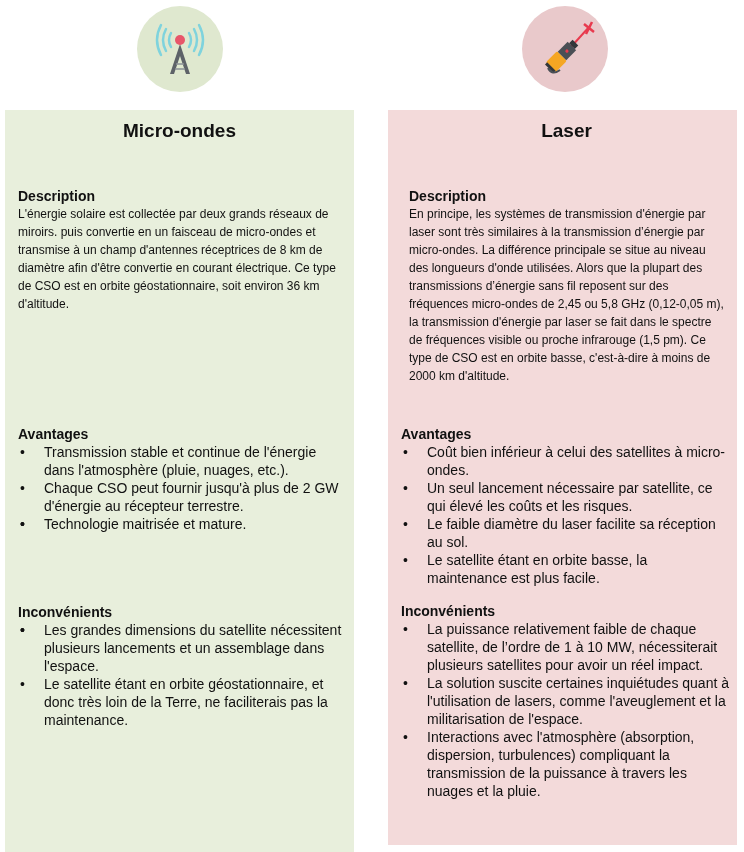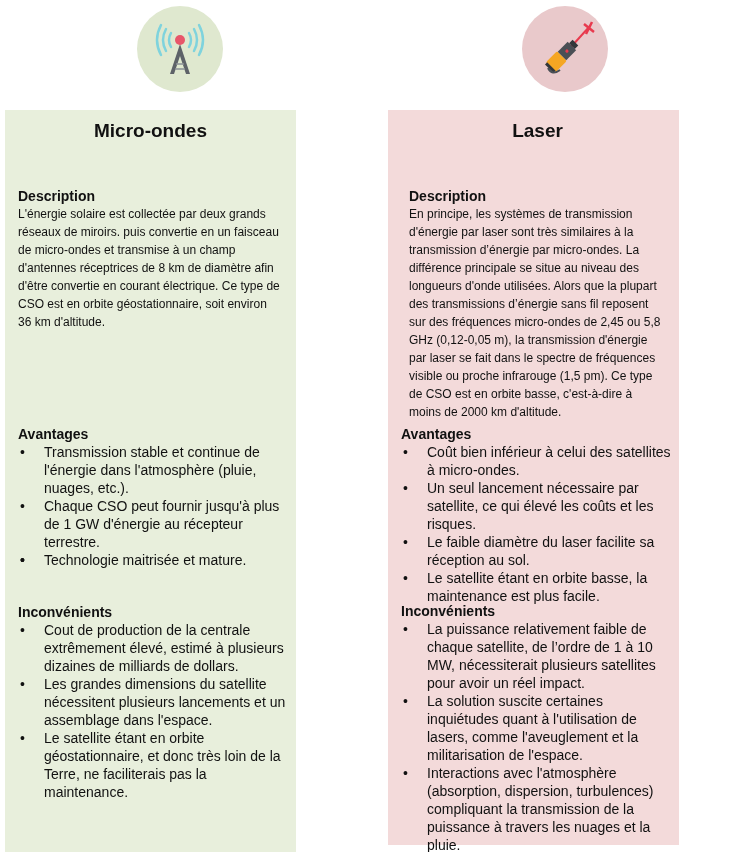--- a/index.html
+++ b/index.html
@@ -2,21 +2,21 @@
 <html><head>
 <meta charset="utf-8">
 <style>
   html, body { margin: 0; padding: 0; background: #ffffff; }
   body { width: 744px; height: 852px; position: relative; overflow: hidden;
          font-family: "Liberation Sans", sans-serif; color: #111; }
   .icon-circle { position: absolute; top: 6px; width: 86px; height: 86px; border-radius: 50%; }
   .icon-circle svg { width: 86px; height: 86px; display: block; }
   #icon-mw { left: 137px; background: #dfe8cf; }
   #icon-laser { left: 522px; background: #e9c9cb; }
-  .panel { position: absolute; top: 110px; width: 291px; box-sizing: border-box; padding: 9px 13px 0 13px; }
+  .panel { position: absolute; top: 110px; width: 349px; box-sizing: border-box; padding: 9px 13px 0 13px; }
   #panel-mw { left: 5px; height: 742px; background: #e8efdc; }
   #panel-laser { left: 388px; height: 735px; background: #f3dada; padding-left: 21px; }
   .panel h2 { margin: 0; text-align: center; font-size: 19px; font-weight: bold; line-height: 24px; }
   .sec-title { font-weight: bold; font-size: 14px; line-height: 18px; }
   .para { font-size: 12px; line-height: 18px; }
   ul { list-style: none; margin: 0; padding: 0; }
   ul li { position: relative; padding-left: 26px; font-size: 14px; line-height: 18px; }
   ul li .bullet { position: absolute; left: 2px; top: 0; }
   .desc { margin-top: 44px; }
   #panel-mw .adv { position: absolute; top: 315px; left: 13px; right: 10px; }
@@ -60,29 +60,29 @@
 <section id="panel-mw" class="panel">
   <h2>Micro-ondes</h2>
   <div class="desc">
     <div class="sec-title">Description</div>
     <div class="para">L'énergie solaire est collectée par deux grands réseaux de miroirs. puis convertie en un faisceau de micro-ondes et transmise à un champ d'antennes réceptrices de 8 km de diamètre afin d'être convertie en courant électrique. Ce type de CSO est en orbite géostationnaire, soit environ 36 km d'altitude.</div>
   </div>
   <div class="adv">
     <div class="sec-title">Avantages</div>
     <ul>
       <li><span class="bullet">•</span><span>Transmission stable et continue de l'énergie dans l'atmosphère (pluie, nuages, etc.).</span></li>
-      <li><span class="bullet">•</span><span>Chaque CSO peut fournir jusqu'à plus de 1 GW d'énergie au récepteur terrestre.</span></li>
+      <li><span class="bullet">•</span><span>Chaque CSO peut fournir jusqu'à plus de 2 GW d'énergie au récepteur terrestre.</span></li>
       <li><span class="bullet">•</span></li>
       <li><span class="bullet">•</span><span>Technologie maitrisée et mature.</span></li>
     </ul>
   </div>
   <div class="inc">
     <div class="sec-title">Inconvénients</div>
     <ul>
-      <li><span class="bullet">•</span><span>Cout de production de la centrale extrêmement élevé, estimé à plusieurs dizaines de milliards de dollars.</span></li>
+      <li><span class="bullet">•</span></li>
       <li><span class="bullet">•</span><span>Les grandes dimensions du satellite nécessitent plusieurs lancements et un assemblage dans l'espace.</span></li>
       <li><span class="bullet">•</span><span>Le satellite étant en orbite géostationnaire, et donc très loin de la Terre, ne faciliterais pas la maintenance.</span></li>
     </ul>
   </div>
 </section>
 
 <section id="panel-laser" class="panel">
   <h2>Laser</h2>
   <div class="desc">
     <div class="sec-title">Description</div>

